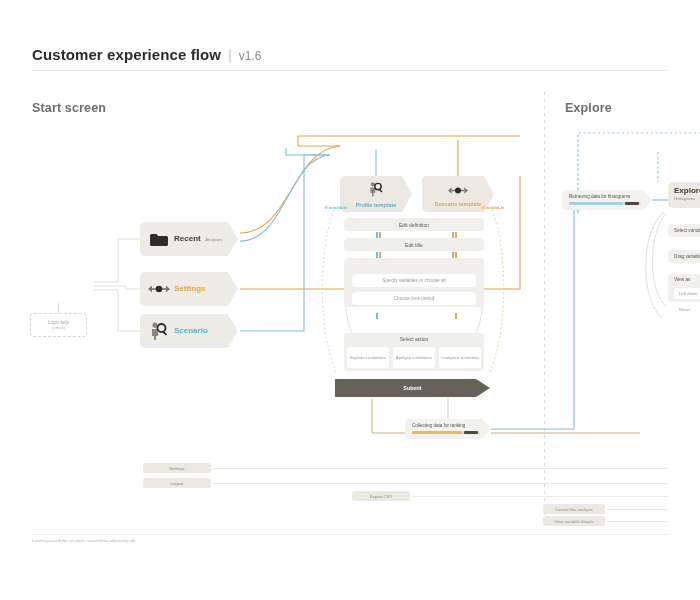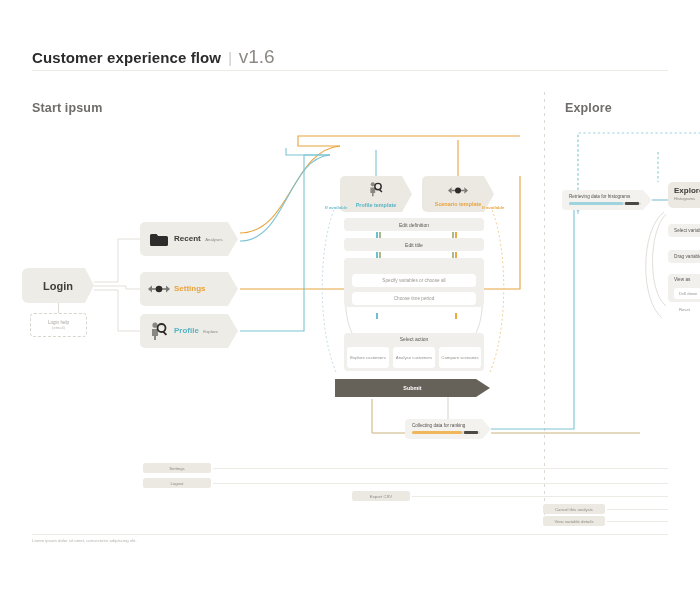--- a/index.html
+++ b/index.html
@@ -8,21 +8,21 @@
     background: #ffffff;
     font-family: "Liberation Sans", sans-serif;
     overflow: hidden;
   }
   #root { position: relative; width: 568px; height: 600px; background:#fff; }
 
   
   .hdr { position:absolute; left:32px; top:46px; display:flex; align-items:baseline; gap:7px; }
   .hdr-title { font-size:15px; font-weight:bold; color:#2b2b2b; letter-spacing:.1px; }
   .hdr-sep { font-size:14px; color:#c9c7c2; }
-  .hdr-ver { font-size:19px; color:#8d8a85; }
+  .hdr-ver { font-size:12px; color:#8d8a85; }
   .hdr-rule { position:absolute; left:32px; top:70px; width:636px; height:1px; background:#eceae5; }
 
   
   .sect { position:absolute; font-size:12.5px; color:#6f6d69; font-weight:bold; letter-spacing:.15px; }
   .sect.start { left:32px; top:101px; }
   .sect.explore { left:565px; top:101px; }
 
   
   .pane-div { position:absolute; left:544px; top:92px; width:1px; height:432px;
               background: repeating-linear-gradient(to bottom,#ddd9d2 0 3px, transparent 3px 7px); }
@@ -158,21 +158,21 @@
 
 <div id="root">
 
   <div class="hdr">
     <span class="hdr-title">Customer experience flow</span>
     <span class="hdr-sep">|</span>
     <span class="hdr-ver">v1.6</span>
   </div>
   <div class="hdr-rule"></div>
 
-  <div class="sect start">Start ipsum</div>
+  <div class="sect start">Start screen</div>
   <div class="sect explore">Explore</div>
   <div class="pane-div"></div>
 
   <svg id="wires">
 
     <path d="M94 282 H118 V239 H140" fill="none" stroke="#e2dfd8" stroke-width="1"></path>
     <path d="M94 286 H126 V289 H140" fill="none" stroke="#e2dfd8" stroke-width="1"></path>
     <path d="M94 290 H118 V331 H140" fill="none" stroke="#e2dfd8" stroke-width="1"></path>
 
     <path d="M240 233 C290 233, 292 150, 340 146" fill="none" stroke="#e8a33d" stroke-width="1.1"></path>
@@ -199,21 +199,20 @@
     <path d="M578 214 V133 H700" fill="none" stroke="#9ed2e0" stroke-width="1" stroke-dasharray="2.4 2.4"></path>
     <path d="M578 190 V133" fill="none" stroke="#9ed2e0" stroke-width="1" stroke-dasharray="2.4 2.4"></path>
     <path d="M652 200 H668" fill="none" stroke="#7cc3d2" stroke-width="1.1"></path>
     <path d="M658 152 V182" fill="none" stroke="#7cc3d2" stroke-width="1" stroke-dasharray="2.4 2.4"></path>
     <path d="M664 212 C640 230, 640 300, 662 318" fill="none" stroke="#d9d6cf" stroke-width="0.8"></path>
     <path d="M666 214 C648 232, 648 292, 666 306" fill="none" stroke="#d9d6cf" stroke-width="0.8"></path>
 
     <path d="M578 214 l-2.6 -5 h5.2 z" fill="#9ed2e0" transform="translate(0,-1)"></path>
   </svg>
 
-  <div class="box" id="login">Login</div>
   <div class="lh-stem"></div>
   <div id="loginhelp">
     <span class="l1">Login help</span>
     <span class="l2">(email)</span>
   </div>
 
   <div class="mcard" id="card-recent">
     <span class="ic">
       <svg width="20" height="15" viewBox="0 0 20 15">
           <path d="M1 3.5 A1.5 1.5 0 0 1 2.5 2 H7.5 L9.2 4 H17.5 A1.5 1.5 0 0 1 19 5.5 V12.5 A1.5 1.5 0 0 1 17.5 14 H2.5 A1.5 1.5 0 0 1 1 12.5 Z" fill="#2f2d2b"></path>
@@ -243,21 +242,21 @@
   <div class="mcard" id="card-profile">
     <span class="ic">
       <svg width="20" height="20" viewBox="0 0 20 20">
         <circle cx="6" cy="4.2" r="2.6" fill="#8a8782"></circle>
         <path d="M3 8 h6 v7 h-2 v4 h-2 v-4 h-2 z" fill="#8a8782"></path>
         <circle cx="12.5" cy="7" r="4" fill="none" stroke="#2f2d2b" stroke-width="1.8"></circle>
         <rect x="14.8" y="10" width="4.6" height="1.8" transform="rotate(45 14.8 10)" fill="#2f2d2b"></rect>
       </svg>
     </span>
     <span class="tx">
-      <span class="ttl">Profile</span>
+      <span class="ttl">Scenario</span>
       <span class="sub">Explore and analyse customer profiles</span>
     </span>
   </div>
 
   <div class="tmpl" id="tmpl-profile">
     <span>
       <svg width="16" height="16" viewBox="0 0 20 20">
         <circle cx="6" cy="4.2" r="2.6" fill="#8a8782"></circle>
         <path d="M3 8 h6 v7 h-2 v4 h-2 v-4 h-2 z" fill="#8a8782"></path>
         <circle cx="12.5" cy="7" r="4" fill="none" stroke="#2f2d2b" stroke-width="1.8"></circle>

